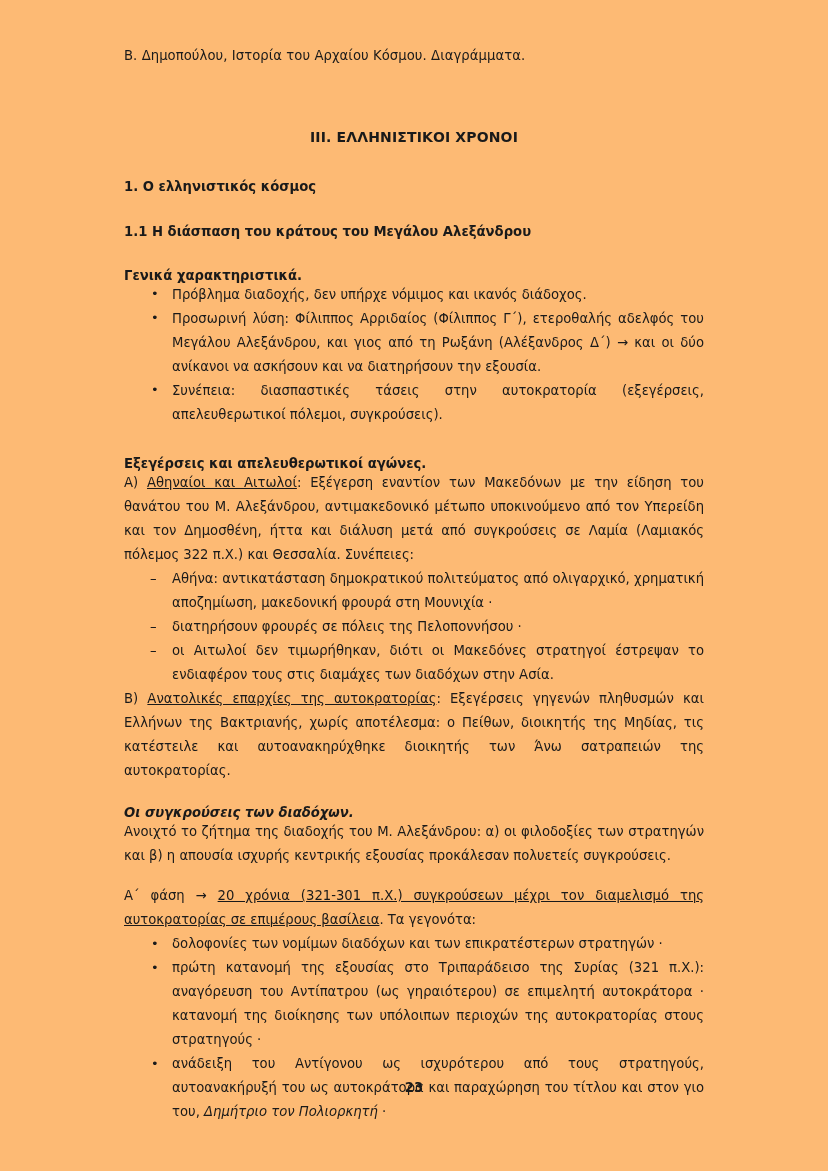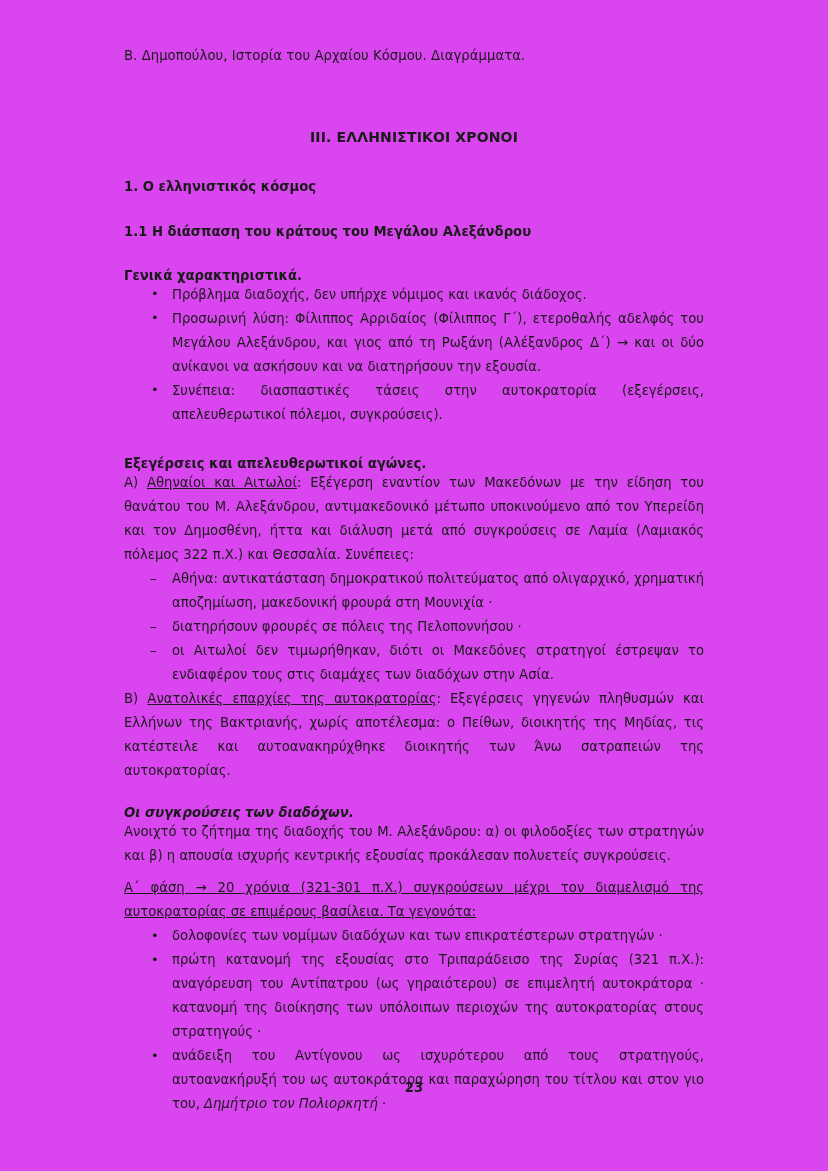--- a/index.html
+++ b/index.html
@@ -4,21 +4,21 @@
 <style>
   html, body {
     margin: 0;
     padding: 0;
     background: #ffffff;
   }
   .page {
     position: relative;
     width: 828px;
     height: 1171px;
-    background: #d946ef;
+    background: #fdba74;
     font-family: "DejaVu Sans", "Liberation Sans", sans-serif;
     color: #1a1a1a;
     box-sizing: border-box;
     overflow: hidden;
   }
   .content {
     position: absolute;
     left: 124px;
     top: 0;
     width: 580px;
@@ -73,21 +73,21 @@
 
   
   p.body {
     margin: 0;
     padding: 0;
     font-size: 13.2px;
     line-height: 1.82;
     text-align: justify;
     text-justify: inter-word;
   }
-  p.body + p.body { margin-top: 8px; text-decoration: underline; }
+  p.body + p.body { margin-top: 16px; }
 
   .u { text-decoration: underline; }
   .it { font-style: italic; }
 
   
   ul.dot-list, ul.dash-list {
     margin: 0;
     padding: 0;
     list-style: none;
   }

